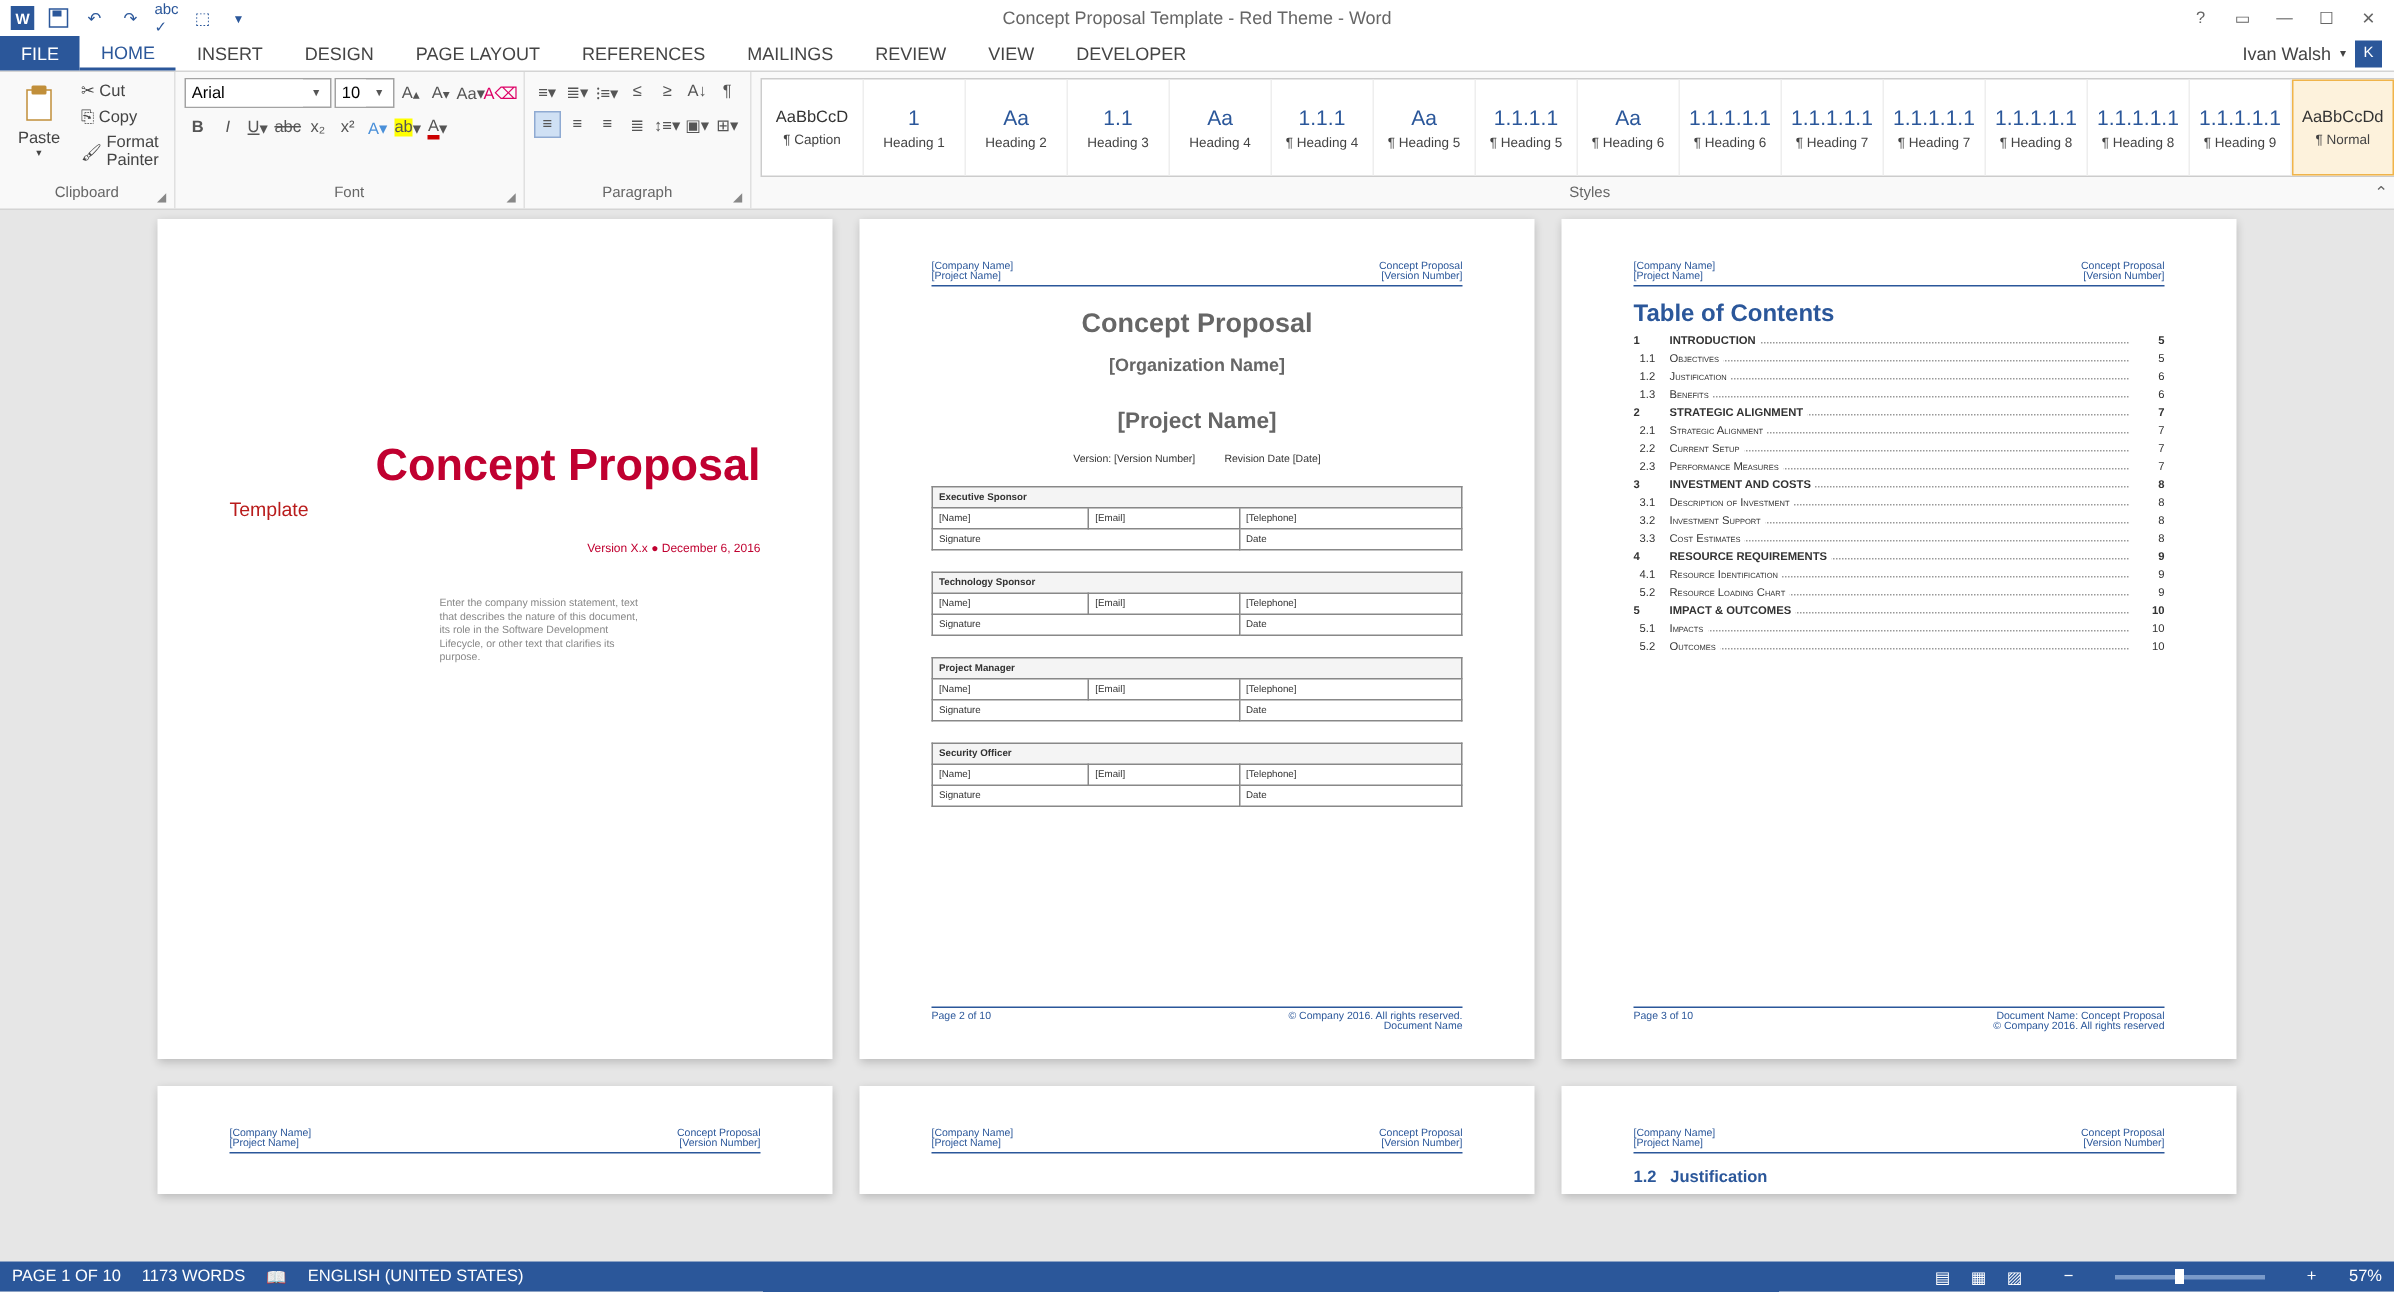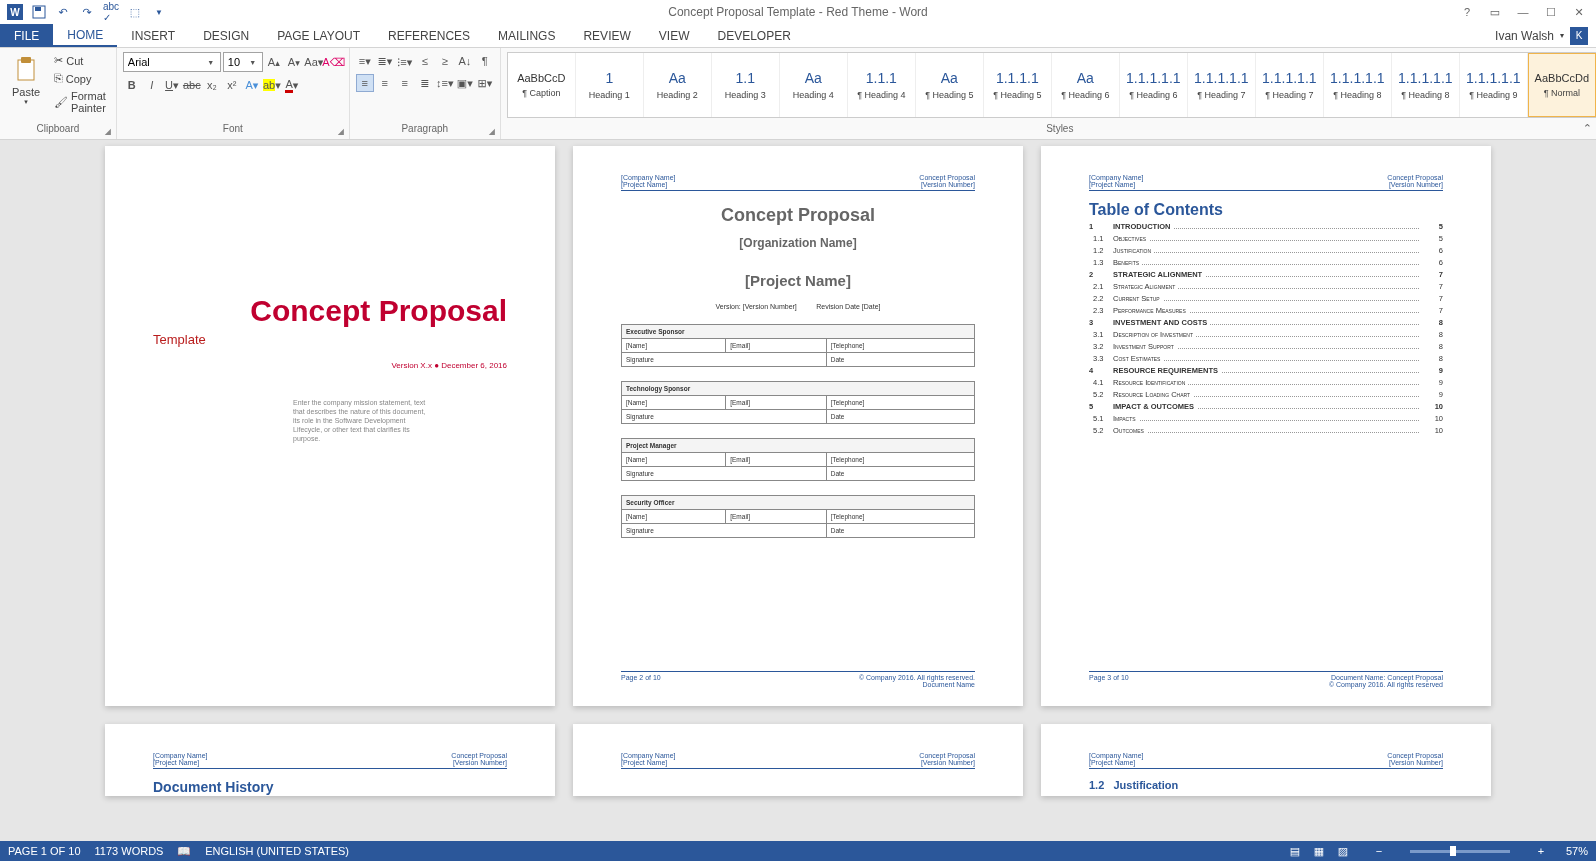--- a/index.html
+++ b/index.html
@@ -545,21 +545,20 @@
       <div class="phdr">
         <div>
             <div>[Company Name]</div>
             <div>[Project Name]</div>
           </div>
         <div style="text-align:right">
             <div>Concept Proposal</div>
             <div>[Version Number]</div>
           </div>
       </div>
-      <div class="doc-h">Document History</div>
     </div>
     <div class="page short">
       <div class="phdr">
         <div>
             <div>[Company Name]</div>
             <div>[Project Name]</div>
           </div>
         <div style="text-align:right">
             <div>Concept Proposal</div>
             <div>[Version Number]</div>

